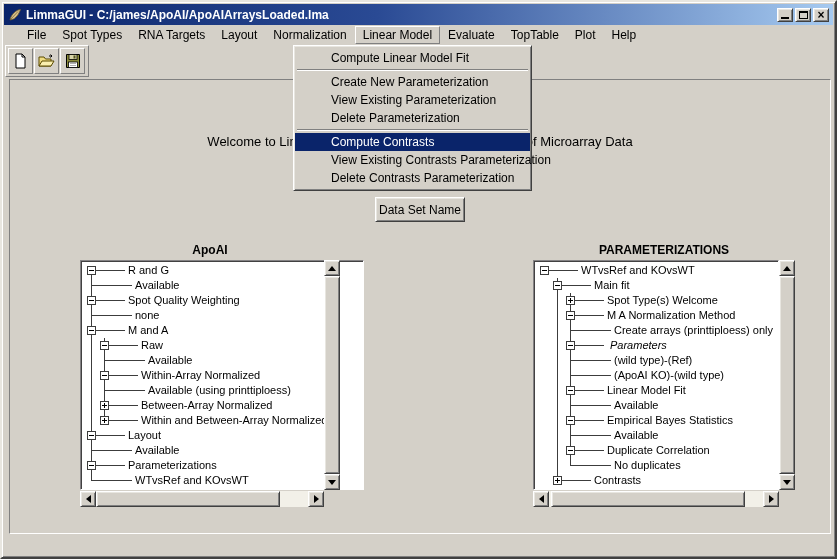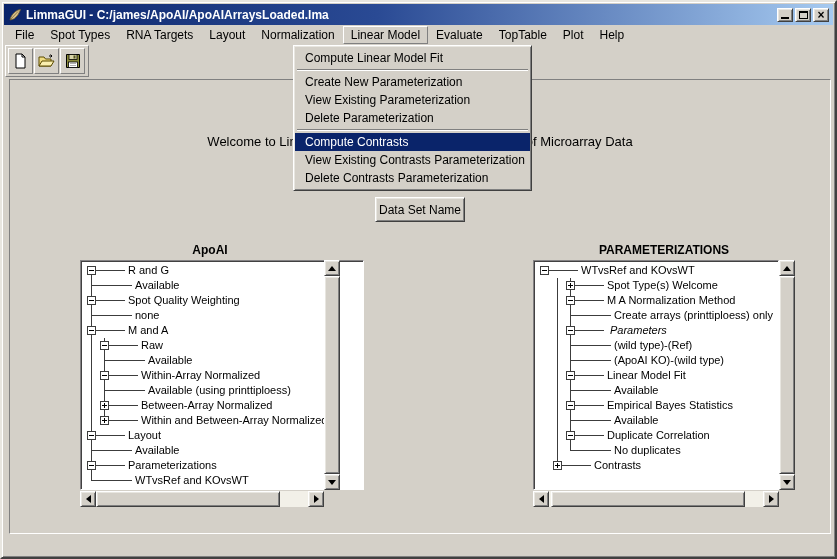--- a/index.html
+++ b/index.html
@@ -26,21 +26,21 @@
     border:1px solid; border-color:#fff #404040 #404040 #fff;
     box-shadow:inset 1px 1px 0 #e8e6e0, inset -1px -1px 0 #808080;
     display:flex; align-items:center; justify-content:center; }
   .g-min{ width:8px; height:2px; background:#000; margin-top:7px; }
   .g-max{ width:9px; height:8px; border:1px solid #000; border-top:2px solid #000; }
   .g-close{ font-size:12px; font-weight:bold; color:#000; line-height:10px; }
 
   
   .menubar{
     position:absolute; left:2px; top:24px; right:2px; height:18px;
-    display:flex; align-items:flex-start; padding-left:3px; font-size:12px; color:#000;
+    display:flex; align-items:flex-start; padding-left:15px; font-size:12px; color:#000;
   }
   .mb-item{ padding:1px 7px; border:1px solid transparent; white-space:nowrap; }
   .mb-item.active{ border-color:#fff #808080 #808080 #fff; }
 
   
   .toolbar{ position:absolute; left:3px; top:43px; }
   .tb-group{ display:flex; padding:2px; background:#d4d0c8;
     border:1px solid; border-color:#fff #808080 #808080 #fff; }
   .tb-btn{ width:25px; height:26px; background:#d4d0c8; margin-right:1px;
     border:1px solid; border-color:#fff #808080 #808080 #fff;
@@ -102,21 +102,21 @@
   .tri-left{ width:0;height:0;border-top:4px solid transparent;border-bottom:4px solid transparent;border-right:5px solid #000; }
   .tri-right{ width:0;height:0;border-top:4px solid transparent;border-bottom:4px solid transparent;border-left:5px solid #000; }
 
   
   .menu-pop{
     position:absolute; left:291px; top:43px; width:239px; background:#d4d0c8;
     border:1px solid; border-color:#fff #404040 #404040 #fff;
     box-shadow:inset 1px 1px 0 #e8e6e0, inset -1px -1px 0 #808080;
     padding:3px 1px; font-size:12px; z-index:50; color:#000;
   }
-  .menu-item{ height:18px; line-height:18px; padding-left:10px; white-space:nowrap; }
+  .menu-item{ height:18px; line-height:18px; padding-left:36px; white-space:nowrap; }
   .menu-item.selected{ background:#0a246a; color:#fff; }
   .menu-sep{ height:2px; margin:2px 2px; border-top:1px solid #808080; border-bottom:1px solid #fff; }
 
   .statusbar{ position:absolute; left:2px; right:2px; bottom:3px; height:18px; }
 </style>
 </head>
 <body>
 
 <div class="window">
 
@@ -325,20 +325,28 @@
         <div class="tree-canvas">
             <div class="tree-row">
               <div class="tl" style="left: 10px; top: 7px; width: 34px; height: 1px;"></div>
               <div class="tbox" style="left: 6px;">
                 <span class="hb"></span>
               </div>
               <span class="tlabel" style="left: 47px;">WTvsRef and KOvsWT</span>
             </div>
             <div class="tree-row">
               <div class="tl" style="left: 23px; top: 0px; width: 1px; height: 15px;"></div>
+              <div class="tl" style="left: 23px; top: 7px; width: 34px; height: 1px;"></div>
+              <div class="tbox" style="left: 19px;">
+                <span class="hb"></span>
+              </div>
+              <span class="tlabel" style="left: 60px;">Main fit</span>
+            </div>
+            <div class="tree-row">
+              <div class="tl" style="left: 23px; top: 0px; width: 1px; height: 15px;"></div>
               <div class="tl" style="left: 36px; top: 0px; width: 1px; height: 15px;"></div>
               <div class="tl" style="left: 36px; top: 7px; width: 34px; height: 1px;"></div>
               <div class="tbox" style="left: 32px;">
                 <span class="hb"></span>
                 <span class="vb"></span>
               </div>
               <span class="tlabel" style="left: 73px;">Spot Type(s) Welcome</span>
             </div>
             <div class="tree-row">
               <div class="tl" style="left: 23px; top: 0px; width: 1px; height: 15px;"></div>

